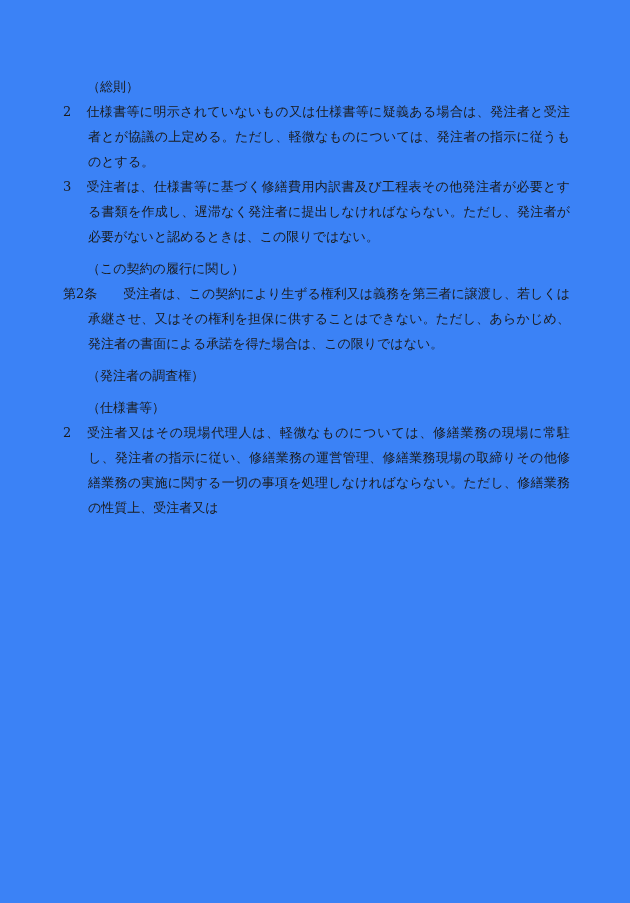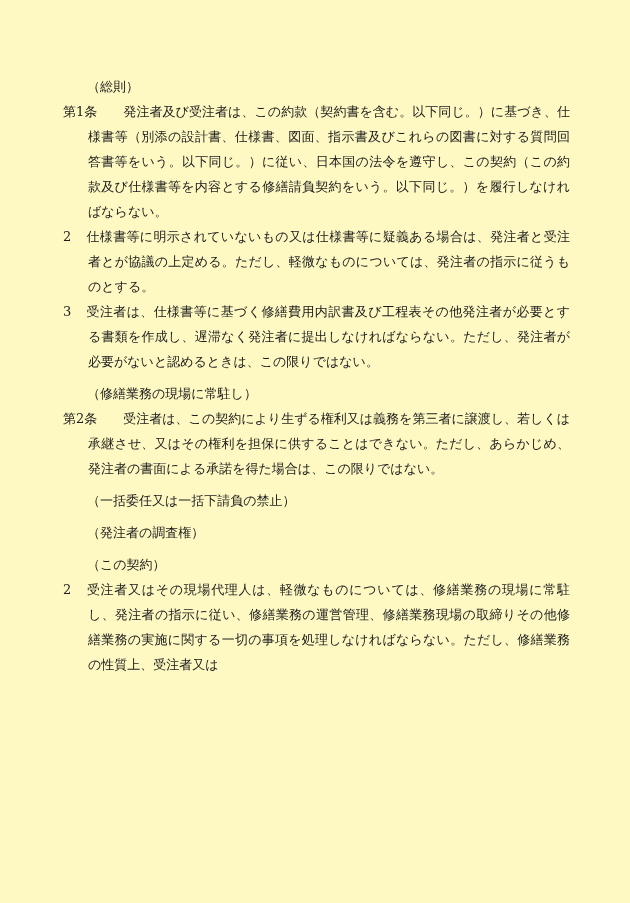--- a/index.html
+++ b/index.html
@@ -5,21 +5,21 @@
   html, body {
     margin: 0;
     padding: 0;
     background: #ffffff;
   }
   .page {
     position: relative;
     width: 630px;
     height: 903px;
     box-sizing: border-box;
-    background: #fef9c3;
+    background: #3b82f6;
     padding: 74px 60px 0 63px;
     overflow: hidden;
     font-family: "DejaVu Serif", "Liberation Serif", serif;
     font-size: 13px;
     line-height: 25px;
     color: #1b1b1b;
   }
   .content {
     width: 507px;
   }
@@ -46,35 +46,33 @@
   }
 </style>
 </head>
 <body>
 
 <div class="page">
   <div class="content">
 
     <div class="heading">（総則）</div>
 
-    <p class="para"><span class="article-label">第1条</span><span>発注者及び受注者は、この約款（契約書を含む。以下同じ。）に基づき、仕様書等（別添の設計書、仕様書、図面、指示書及びこれらの図書に対する質問回答書等をいう。以下同じ。）に従い、日本国の法令を遵守し、この契約（この約款及び仕様書等を内容とする修繕請負契約をいう。以下同じ。）を履行しなければならない。</span></p>
 
     <p class="para"><span class="item-label">2</span><span>仕様書等に明示されていないもの又は仕様書等に疑義ある場合は、発注者と受注者とが協議の上定める。ただし、軽微なものについては、発注者の指示に従うものとする。</span></p>
 
     <p class="para"><span class="item-label">3</span><span>受注者は、仕様書等に基づく修繕費用内訳書及び工程表その他発注者が必要とする書類を作成し、遅滞なく発注者に提出しなければならない。ただし、発注者が必要がないと認めるときは、この限りではない。</span></p>
 
-    <div class="heading">（修繕業務の現場に常駐し）</div>
+    <div class="heading">（この契約の履行に関し）</div>
 
     <p class="para"><span class="article-label">第2条</span><span>受注者は、この契約により生ずる権利又は義務を第三者に譲渡し、若しくは承継させ、又はその権利を担保に供することはできない。ただし、あらかじめ、発注者の書面による承諾を得た場合は、この限りではない。</span></p>
 
-    <div class="heading">（一括委任又は一括下請負の禁止）</div>
 
 
     <div class="heading">（発注者の調査権）</div>
 
 
-    <div class="heading">（この契約）</div>
+    <div class="heading">（仕様書等）</div>
 
 
     <p class="para"><span class="item-label">2</span><span>受注者又はその現場代理人は、軽微なものについては、修繕業務の現場に常駐し、発注者の指示に従い、修繕業務の運営管理、修繕業務現場の取締りその他修繕業務の実施に関する一切の事項を処理しなければならない。ただし、修繕業務の性質上、受注者又は</span></p>
 
   </div>
 </div>
 
 </body></html>

